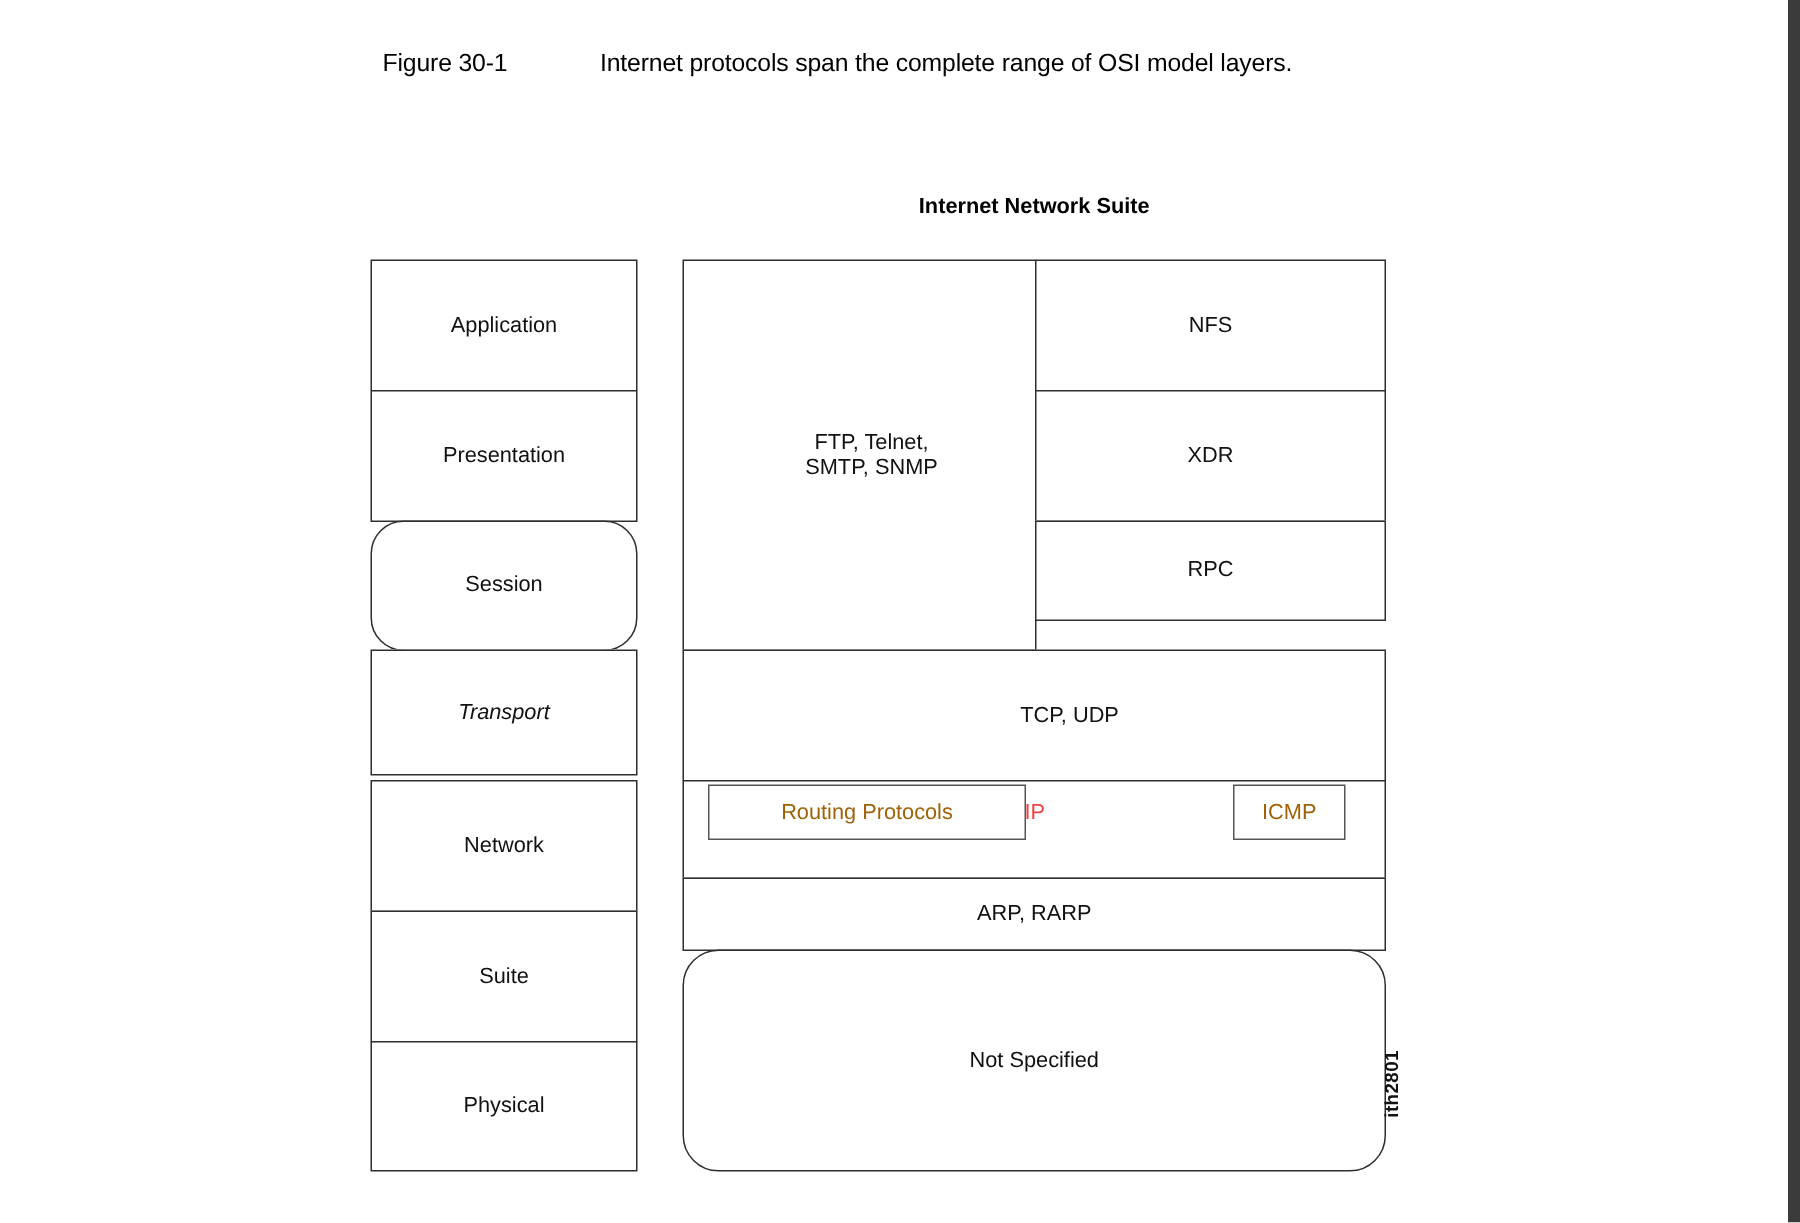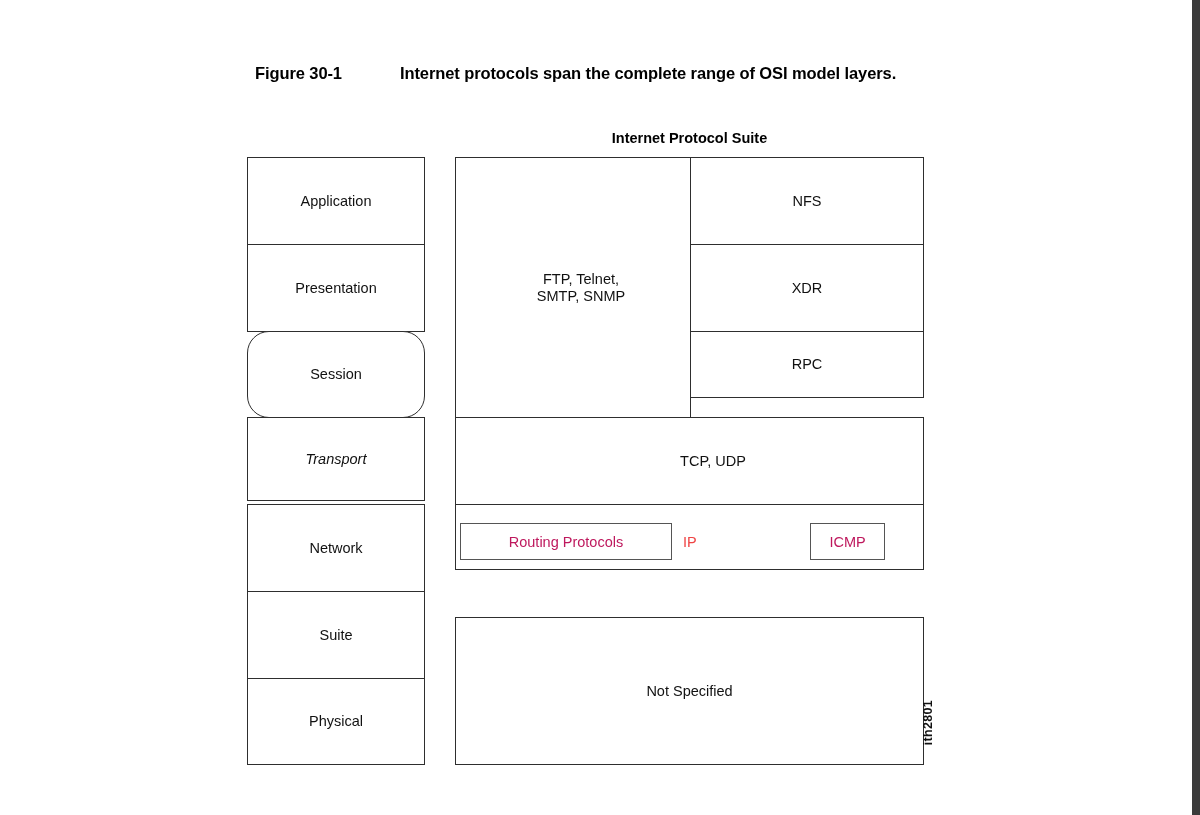--- a/index.html
+++ b/index.html
@@ -33,25 +33,25 @@
     right: 0;
     width: 8px;
     height: 815px;
     background: #3b3b3b;
   }
 
   
   .caption {
     position: absolute;
     left: 255px;
-    top: 64px;
+    top: 33px;
     width: 760px;
     height: 26px;
     font-size: 16.5px;
-    font-weight: bold;
+    font-weight: normal;
     letter-spacing: -0.1px;
     white-space: nowrap;
   }
   .caption .fig-num {
     display: inline-block;
     width: 145px;
   }
   .caption .fig-text {
     display: inline-block;
   }
@@ -87,21 +87,21 @@
     text-align: center;
     font-size: 14.5px;
     line-height: 17px;
     color: #111111;
   }
 
   
   .osi-cell { left: 247px; width: 178px; }
 
   
-  .frame-outer { border-color: #2e2e2e; }
+  .frame-outer { border-color: #2e2e2e; margin-top: 16px; }
 
   
   .suite-left {
     left: 455px;
     width: 236px;
     padding-left: 16px;
   }
   .suite-right {
     left: 690px;
     width: 234px;
@@ -114,21 +114,22 @@
   
   .inner-box {
     position: absolute;
     box-sizing: border-box;
     border: 1.3px solid #555555;
     background: #ffffff;
     display: flex;
     align-items: center;
     justify-content: center;
     font-size: 14.5px;
-    color: #be185d;
+    color: #a16207;
+    margin-left: 12px;
   }
 
   .plain-label {
     position: absolute;
     font-size: 14.5px;
     color: #ef4444;
     display: flex;
     align-items: center;
   }
 
@@ -152,21 +153,21 @@
 
 <div id="page">
 
   <div class="page-edge-band"></div>
 
   <div class="caption">
     <span class="fig-num">Figure 30-1</span><span class="fig-text">Internet protocols span the complete range of OSI model layers.</span>
   </div>
 
 
-  <div id="ips-heading" class="col-heading">Internet Protocol Suite</div>
+  <div id="ips-heading" class="col-heading">Internet Network Suite</div>
 
   <div class="box osi-cell frame-outer" style="top:157px;height:88px;">Application</div>
   <div class="box osi-cell frame-outer" style="top:244px;height:88px;">Presentation</div>
   <div class="box osi-cell frame-outer" style="top:331px;height:87px;border-radius:22px;">Session</div>
   <div class="box osi-cell frame-outer" style="top:417px;height:84px;font-style:italic;">Transport</div>
   <div class="box osi-cell frame-outer" style="top:504px;height:88px;">Network</div>
   <div class="box osi-cell frame-outer" style="top:591px;height:88px;">Suite</div>
   <div class="box osi-cell frame-outer" style="top:678px;height:87px;">Physical</div>
 
   <div class="box suite-left frame-outer multiline" style="top:157px;height:261px;">FTP, Telnet,
@@ -176,18 +177,19 @@
   <div class="box suite-right frame-outer" style="top:244px;height:88px;">XDR</div>
   <div class="box suite-right frame-outer" style="top:331px;height:67px;">RPC</div>
 
   <div class="box suite-full frame-outer" style="top:417px;height:88px;padding-left:47px;">TCP, UDP</div>
 
   <div class="box suite-full frame-outer" style="top:504px;height:66px;"></div>
   <div class="inner-box" style="left:460px;top:523px;width:212px;height:37px;">Routing Protocols</div>
   <div class="plain-label" style="left:683px;top:523px;height:37px;">IP</div>
   <div class="inner-box" style="left:810px;top:523px;width:75px;height:37px;">ICMP</div>
 
+  <div class="box suite-full frame-outer" style="top:569px;height:49px;">ARP, RARP</div>
 
-  <div class="box suite-full frame-outer" style="top:617px;height:148px;">Not Specified</div>
+  <div class="box suite-full frame-outer" style="top:617px;height:148px;border-radius:24px;">Not Specified</div>
 
   <div class="fig-id">ith2801</div>
 
 </div>
 
 </body></html>

